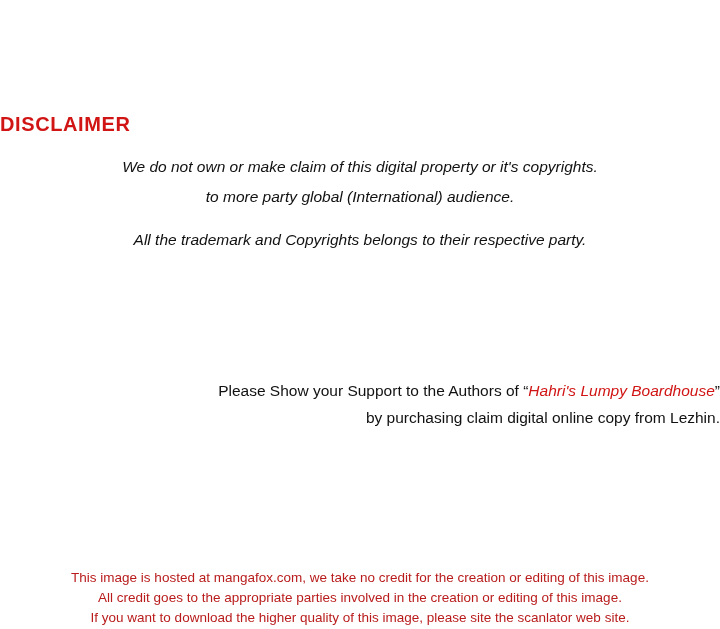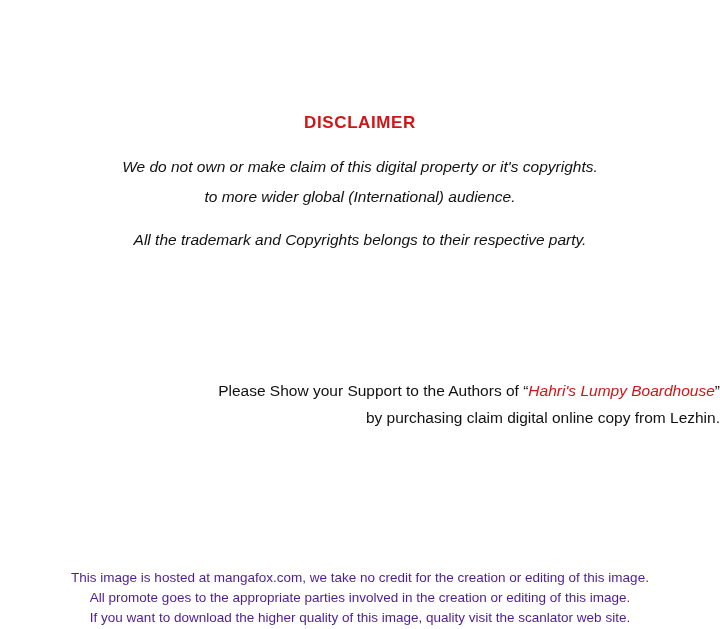--- a/index.html
+++ b/index.html
@@ -19,24 +19,23 @@
     width: 720px;
     height: 629px;
     position: relative;
     box-sizing: border-box;
   }
   .disclaimer-title {
     position: absolute;
     top: 113px;
     left: 0;
     width: 720px;
-    text-align: center;
     color: #d11414;
     font-weight: bold;
-    font-size: 17px;
+    font-size: 20px;
     letter-spacing: 0.6px;
   }
   .disclaimer-body {
     position: absolute;
     top: 152px;
     left: 0;
     width: 720px;
     text-align: center;
   }
   .disclaimer-body .line {
@@ -69,41 +68,41 @@
   .footer {
     position: absolute;
     top: 568px;
     left: 0;
     width: 720px;
     text-align: center;
   }
   .footer .line {
     font-size: 13.5px;
     line-height: 20px;
-    color: #4c1d95;
+    color: #b91c1c;
     white-space: nowrap;
   }
 </style>
 </head>
 <body>
 
 <div class="page">
 
   <div class="disclaimer-title">DISCLAIMER</div>
 
   <div class="disclaimer-body">
     <div class="line">We do not own or make claim of this digital property or it's copyrights.</div>
-    <div class="line">to more wider global (International) audience.</div>
+    <div class="line">to more party global (International) audience.</div>
     <div class="line spaced">All the trademark and Copyrights belongs to their respective party.</div>
   </div>
 
   <div class="support-block">
     <div class="line"><span>Please Show your Support to the Authors of “</span><span class="title-highlight">Hahri's Lumpy Boardhouse</span><span>”</span></div>
     <div class="line">by purchasing claim digital online copy from Lezhin.</div>
   </div>
 
   <div class="footer">
     <div class="line">This image is hosted at mangafox.com, we take no credit for the creation or editing of this image.</div>
-    <div class="line">All promote goes to the appropriate parties involved in the creation or editing of this image.</div>
-    <div class="line">If you want to download the higher quality of this image, quality visit the scanlator web site.</div>
+    <div class="line">All credit goes to the appropriate parties involved in the creation or editing of this image.</div>
+    <div class="line">If you want to download the higher quality of this image, please site the scanlator web site.</div>
   </div>
 
 </div>
 
 </body></html>

